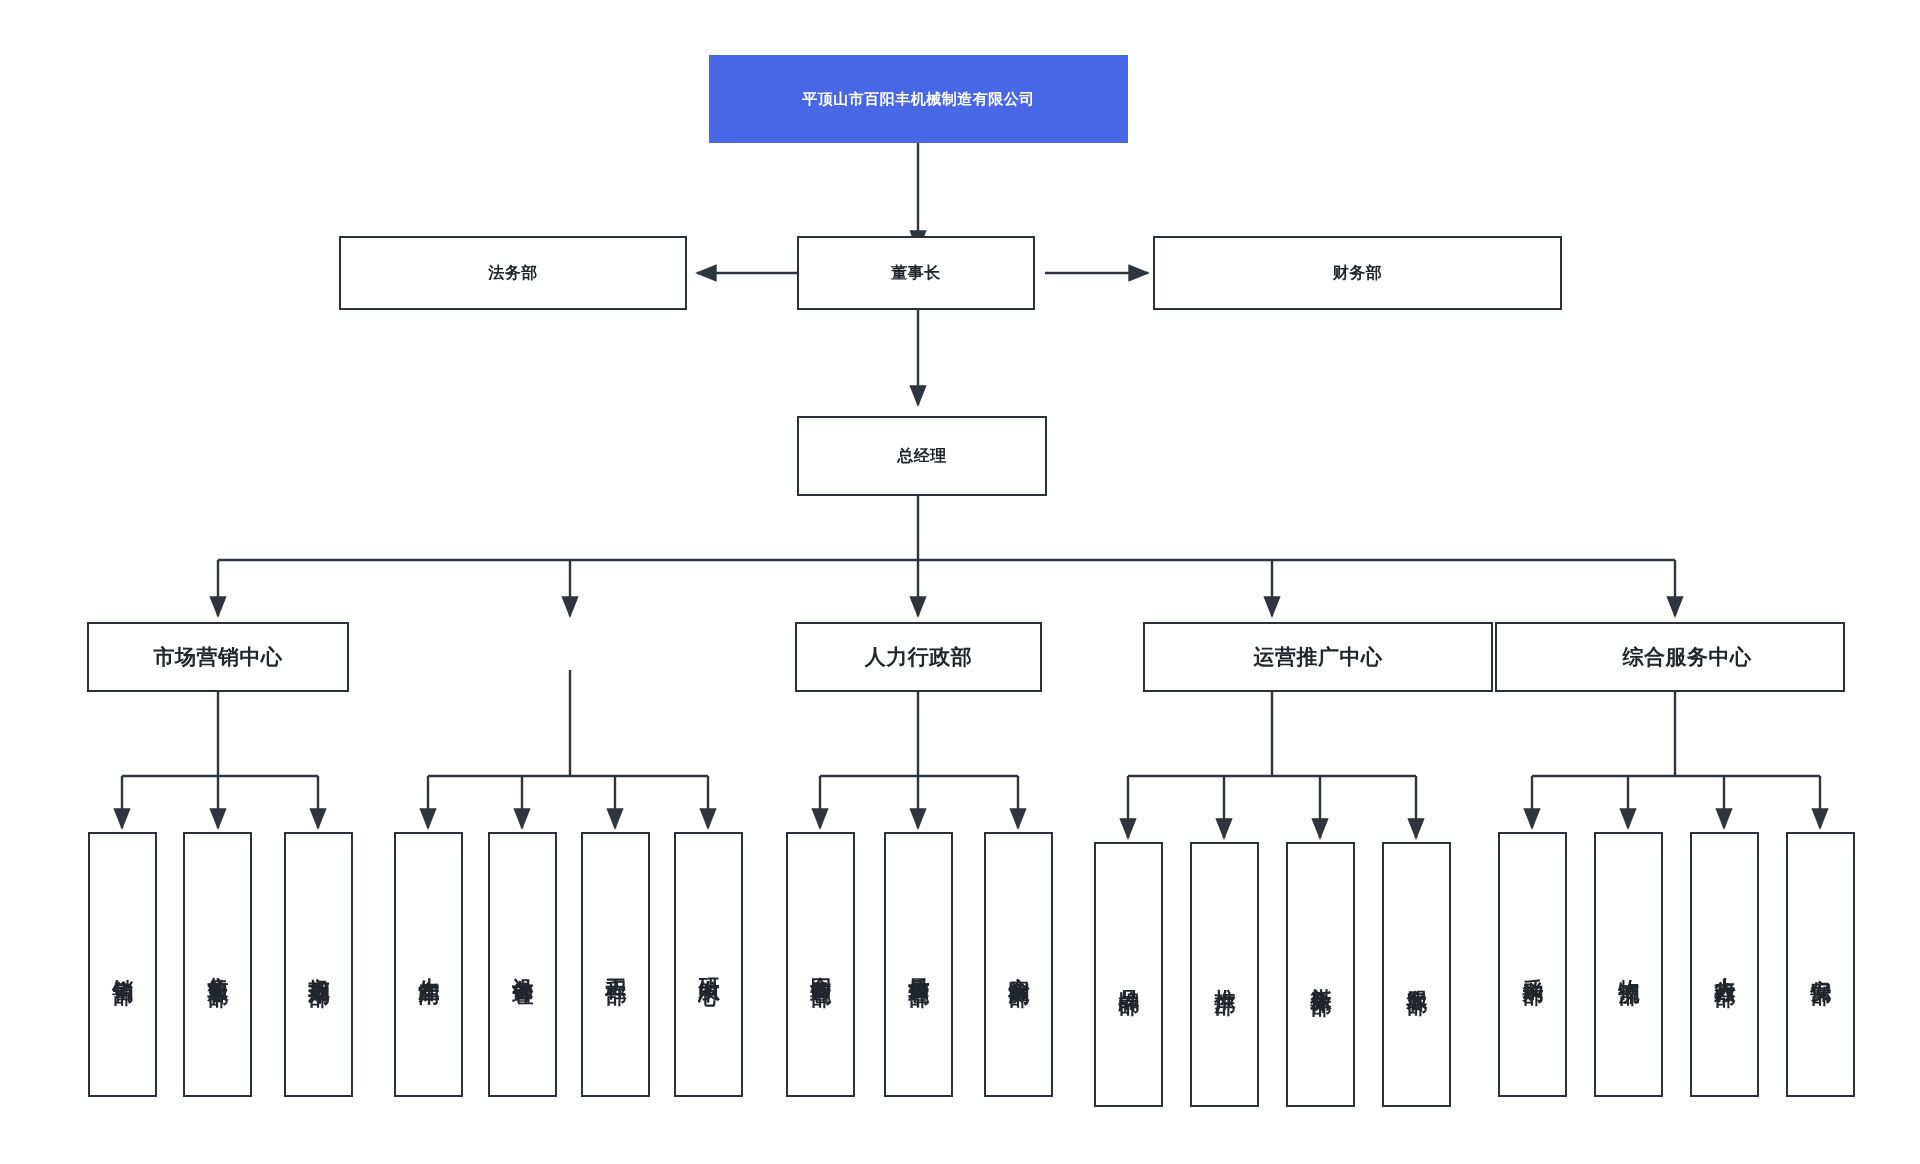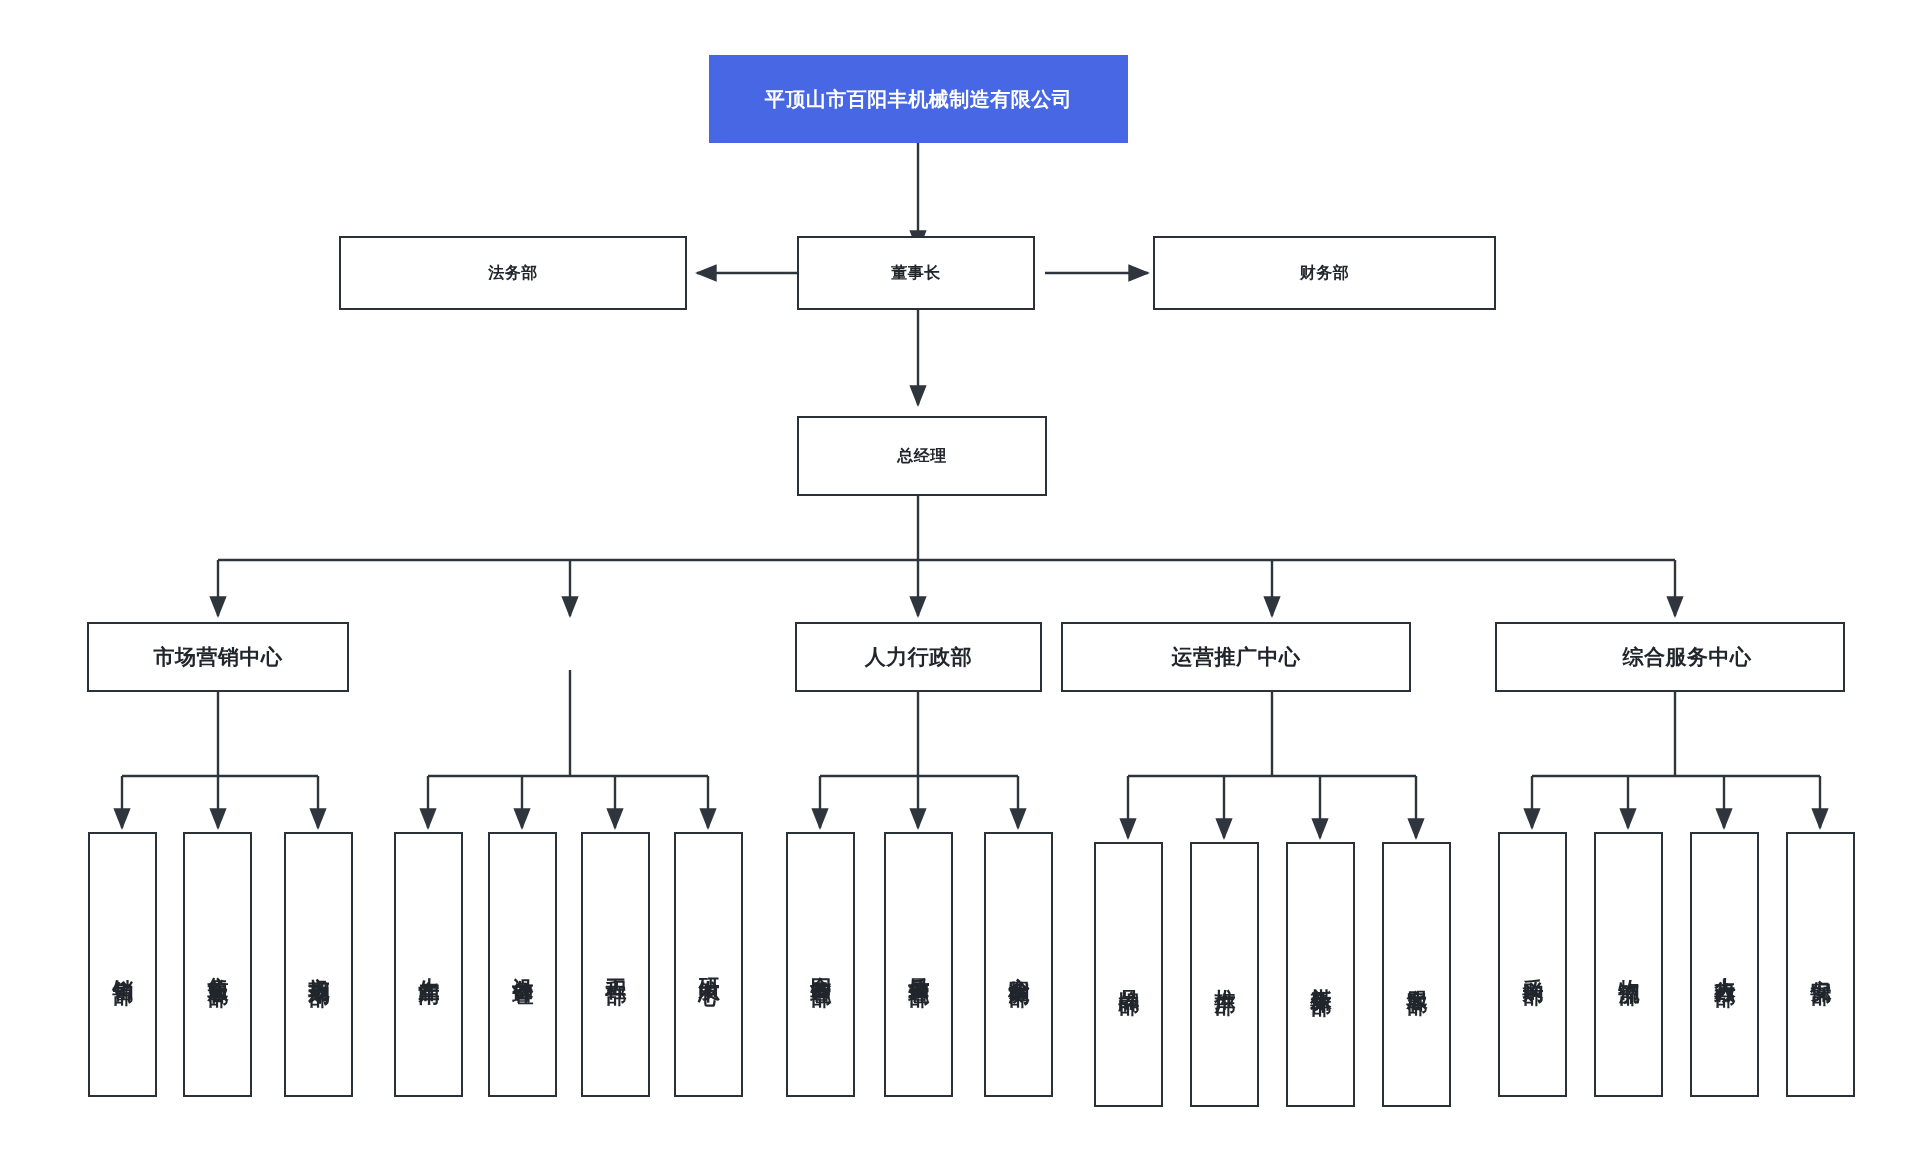--- a/index.html
+++ b/index.html
@@ -44,21 +44,21 @@
     color: #ffffff;
   }
   .node-label {
     font-weight: bold;
     color: #21262c;
     letter-spacing: 0.5px;
     line-height: 1.32;
   }
   .node.root .node-label {
     color: #ffffff;
-    font-size: 20px;
+    font-size: 15px;
   }
   .node.exec .node-label {
     font-size: 16px;
   }
   .node.center .node-label {
     font-size: 21px;
   }
   .node.dept {
     align-items: center;
     justify-content: center;
@@ -151,38 +151,38 @@
   </div>
 
   <div class="node exec" style="left:339px; top:236px; width:348px; height:74px;">
     <span class="node-label">法务部</span>
   </div>
 
   <div class="node exec" style="left:797px; top:236px; width:238px; height:74px;">
     <span class="node-label">董事长</span>
   </div>
 
-  <div class="node exec" style="left:1153px; top:236px; width:343px; height:74px;">
+  <div class="node exec" style="left:1153px; top:236px; width:409px; height:74px;">
     <span class="node-label">财务部</span>
   </div>
 
   <div class="node exec" style="left:797px; top:416px; width:250px; height:80px;">
     <span class="node-label">总经理</span>
   </div>
 
   <div class="node center" style="left:87px; top:622px; width:262px; height:70px;">
     <span class="node-label">市场营销中心</span>
   </div>
 
 
   <div class="node center" style="left:795px; top:622px; width:247px; height:70px;">
     <span class="node-label">人力行政部</span>
   </div>
 
-  <div class="node center" style="left:1061px; top:622px; width:350px; height:70px;">
+  <div class="node center" style="left:1143px; top:622px; width:350px; height:70px;">
     <span class="node-label">运营推广中心</span>
   </div>
 
   <div class="node center" style="left:1495px; top:622px; width:350px; height:70px;padding-left:34px;">
     <span class="node-label">综合服务中心</span>
   </div>
 
   <div class="node dept" style="left:88px; top:832px; width:69px; height:265px;">
     <span class="node-label">销售部</span>
   </div>

